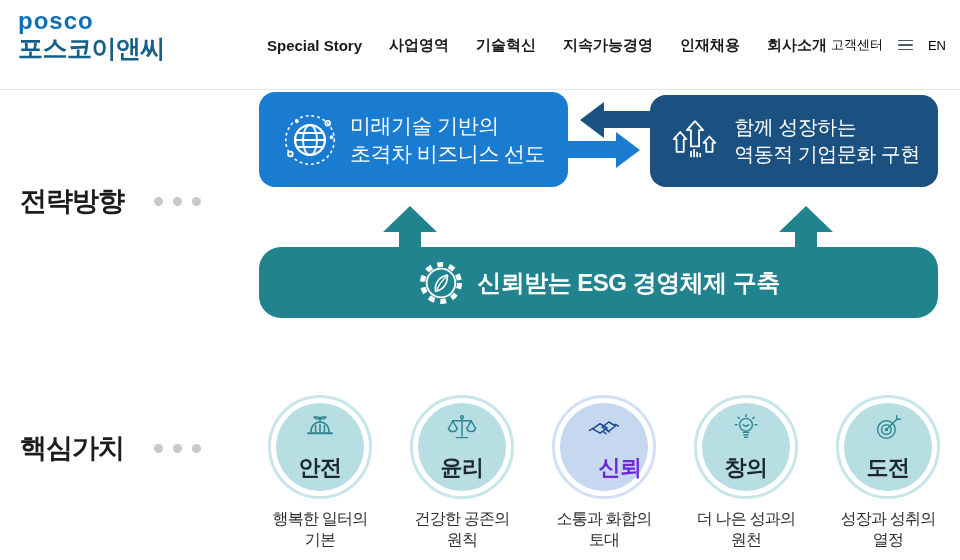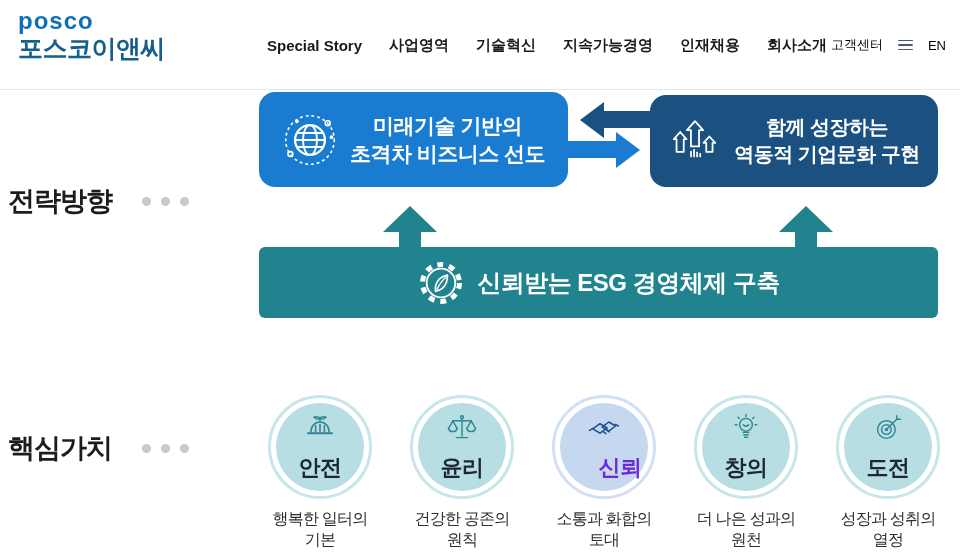--- a/index.html
+++ b/index.html
@@ -14,42 +14,42 @@
   .logo-kr{font-size:25px;font-weight:800;color:#14608a;margin-top:3px;letter-spacing:-0.5px;}
   .nav{position:absolute;left:267px;top:0;height:90px;display:flex;align-items:center;gap:27px;}
   .nav-item{font-size:15px;font-weight:700;color:#1a1a1a;cursor:pointer;white-space:nowrap;}
   .utility{position:absolute;right:14px;top:0;height:90px;display:flex;align-items:center;gap:13px;
            color:#000000;font-size:13px;}
   .util-link{cursor:pointer;}
   .hamburger{display:inline-flex;flex-direction:column;gap:3px;cursor:pointer;padding:2px;}
   .hamburger span{display:block;width:15px;height:1.6px;background:#4e5a68;border-radius:1px;}
 
   
-  .section-label{position:absolute;left:8px;display:flex;align-items:center;}
+  .section-label{position:absolute;left:20px;display:flex;align-items:center;}
   .section-title{font-size:27px;font-weight:800;color:#1c1c1c;letter-spacing:-1px;}
   .dots{display:inline-flex;gap:10px;margin-left:30px;}
   .dot{width:9px;height:9px;border-radius:50%;background:#c9c9c9;}
   #strategy-label{top:183px;}
   #values-label{top:430px;}
 
   
   .card{position:absolute;border-radius:16px;display:flex;align-items:center;justify-content:center;
         gap:12px;color:#fff;}
   .card-tech{left:259px;top:92px;width:309px;height:95px;background:#1a7cd0;}
   .card-culture{left:650px;top:95px;width:288px;height:92px;background:#1b5180;}
-  .card-text{font-weight:700;letter-spacing:-0.5px;text-align:center;}
+  .card-text{font-weight:400;letter-spacing:-0.5px;}
   .card-tech .card-text{font-size:21px;line-height:28px;}
   .card-culture .card-text{font-size:20px;line-height:27px;}
 
   .exchange{position:absolute;left:562px;top:98px;}
   .up-arrow{position:absolute;}
   #up-arrow-left{left:383px;top:206px;}
   #up-arrow-right{left:779px;top:206px;}
 
-  .esg-banner{position:absolute;left:259px;top:247px;width:679px;height:71px;border-radius:6px;
+  .esg-banner{position:absolute;left:259px;top:247px;width:679px;height:71px;border-radius:22px;
               background:#20838e;display:flex;align-items:center;justify-content:center;gap:12px;}
   .esg-text{font-size:24px;font-weight:800;color:#fff;letter-spacing:-0.5px;}
 
   
   .value-col{position:absolute;top:395px;width:130px;display:flex;flex-direction:column;align-items:center;}
   #value-0{left:255px;} #value-1{left:397px;} #value-2{left:539px;} #value-3{left:681px;} #value-4{left:823px;}
   .ring{width:104px;height:104px;box-sizing:border-box;border:3px solid #c6e6e9;border-radius:50%;
         display:flex;align-items:center;justify-content:center;background:#fff;}
   .bubble{width:88px;height:88px;border-radius:50%;background:#b7dee2;display:flex;flex-direction:column;
           align-items:center;justify-content:center;gap:9px;}

